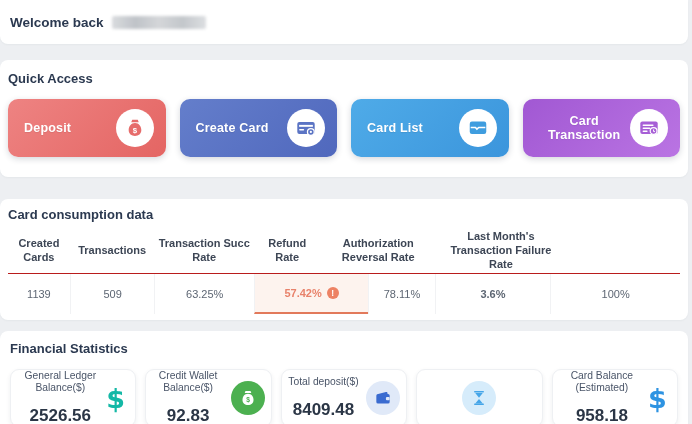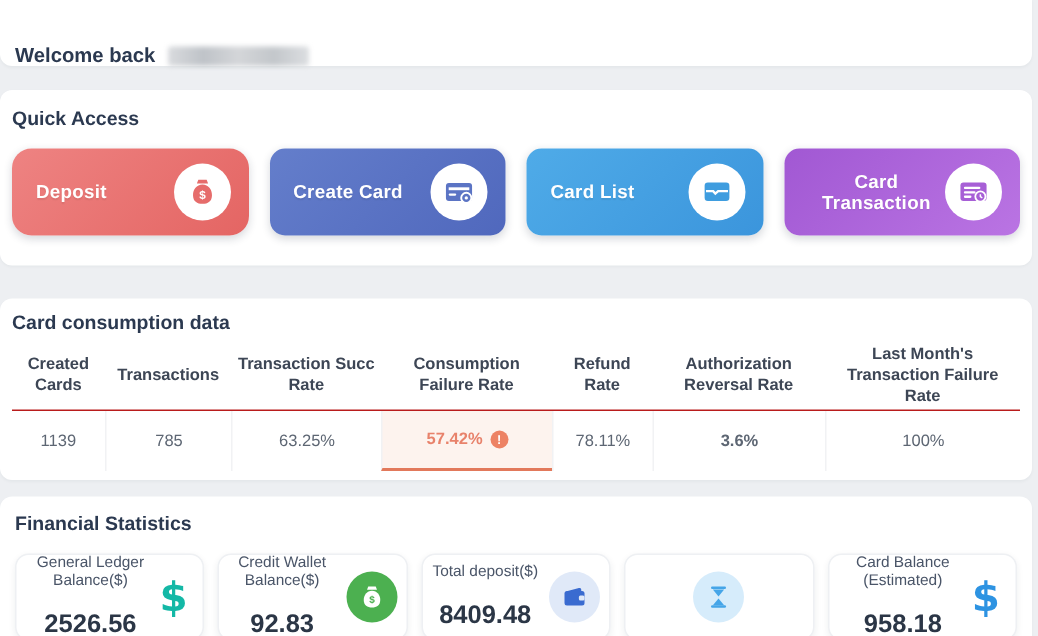--- a/index.html
+++ b/index.html
@@ -12,21 +12,21 @@
   .page { width:692px; height:424px; overflow:hidden; }
   .card {
     background:#fff;
     border-radius:8px;
     width:688px;
     box-shadow:0 1px 2px rgba(30,40,60,0.04);
   }
   
   .header-card {
     height:44px;
-    display:flex; align-items:flex-end;
+    display:flex; align-items:center;
     padding-left:10px;
     margin-bottom:16px;
     border-radius:0 0 8px 8px;
   }
   .welcome { font-size:13.5px; font-weight:bold; color:#2b3950; }
   .redacted {
     display:inline-block; width:94px; height:13px; margin-left:8px;
     background:linear-gradient(90deg,#d9dbde 0%,#bfc3c8 25%,#d4d6d9 50%,#c3c7cb 75%,#dcdee1 100%);
     filter:blur(1.6px); border-radius:2px;
   }
@@ -40,21 +40,21 @@
     display:flex; align-items:center; justify-content:space-between;
     padding:0 12px 0 16px;
     box-shadow:0 2px 6px rgba(30,40,60,0.18);
   }
   .qa-label { color:#fff; font-size:12.5px; font-weight:bold; letter-spacing:0.2px; text-shadow:0 1px 1px rgba(0,0,0,0.08); }
   .qa-circle {
     width:38px; height:38px; border-radius:50%; background:#fff; flex:0 0 38px;
     display:flex; align-items:center; justify-content:center;
   }
   .qa-circle svg { width:22px; height:22px; display:block; }
-  .qa-deposit     { background:linear-gradient(135deg,#ee8382 0%,#e46563 100%);border-radius:13px; }
+  .qa-deposit     { background:linear-gradient(135deg,#ee8382 0%,#e46563 100%); }
   .qa-create     { background:linear-gradient(135deg,#647ecb 0%,#5068bd 100%); }
   .qa-list       { background:linear-gradient(135deg,#4fabe8 0%,#3b95dc 100%); }
   .qa-transaction{ background:linear-gradient(135deg,#a158d3 0%,#ba74e3 100%); }
   
   .consum-card { padding:8px 8px 6px 8px; margin-bottom:11px; }
   .table { margin-top:6px; }
   .trow { display:flex; }
   .thead .cell {
     font-size:11px; font-weight:bold; color:#3d4655;
     min-height:40px; display:flex; align-items:center; justify-content:center;
@@ -171,28 +171,27 @@
     </div>
   </section>
 
   <section class="card consum-card">
     <div class="sec-title">Card consumption data</div>
     <div class="table">
       <div class="trow thead">
         <div class="cell c0">Created Cards</div>
         <div class="cell c1">Transactions</div>
         <div class="cell c2">Transaction Succ Rate</div>
-        <div class="cell c3">Consumption Failure Rate</div>
         <div class="cell c4">Refund Rate</div>
         <div class="cell c5">Authorization Reversal Rate</div>
         <div class="cell c6">Last Month's Transaction Failure Rate</div>
       </div>
       <div class="trow tbody">
         <div class="cell c0">1139</div>
-        <div class="cell c1">785</div>
+        <div class="cell c1">509</div>
         <div class="cell c2">63.25%</div>
         <div class="cell c3 cell-highlight">
           <span>57.42%</span>
           <span class="warn-badge">!</span>
         </div>
         <div class="cell c4">78.11%</div>
         <div class="cell c5">3.6%</div>
         <div class="cell c6">100%</div>
       </div>
     </div>

